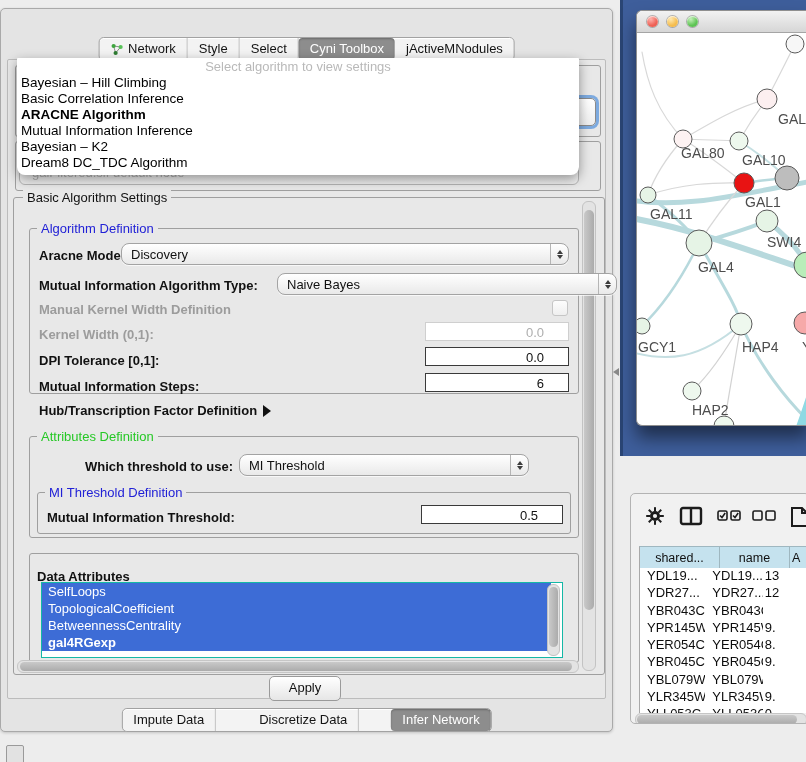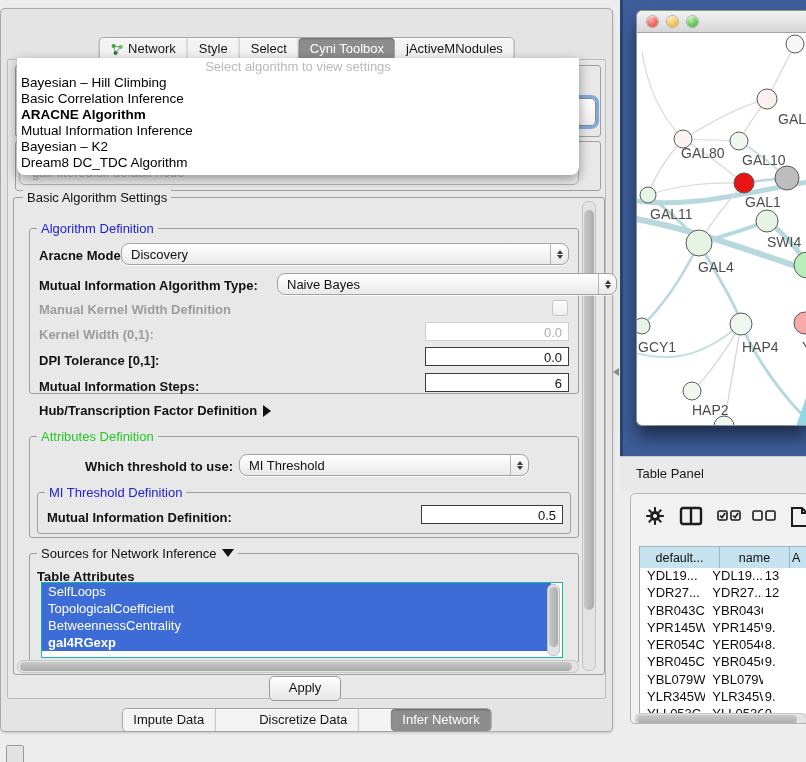--- a/index.html
+++ b/index.html
@@ -29,21 +29,21 @@
 
   .groupbox{position:absolute;border:1px solid #9f9f9f;border-radius:3px;}
   .legend{position:absolute;font-size:13px;background:#e8e8e8;padding:0 4px;white-space:nowrap;color:#111;}
   .legend.blue{color:#2121d6;}
   .legend.green{color:#26c826;}
   .lbl{position:absolute;font-size:13px;color:#111;white-space:nowrap;}
   .lbl.b{font-weight:bold}
   .lbl.dis{color:#9c9c9c;font-weight:bold}
 
   .field{position:absolute;background:#fff;border:1px solid #b9b9b9;font-size:13px;color:#111;
-      text-align:right;padding:2px 6px 0 4px;box-sizing:border-box;height:19px;}
+      text-align:right;padding:2px 24px 0 4px;box-sizing:border-box;height:19px;}
   .field.active{border:1.5px solid #3a3a3a;}
   .field.dis{color:#aeaeae;border:1px solid #cfcfcf;}
 
   .combo{position:absolute;height:22px;background:linear-gradient(#ffffff,#e9e9e9);
       border:1px solid #a3a3a3;border-radius:8px;font-size:13px;color:#111;
       display:flex;align-items:center;padding-left:9px;box-sizing:border-box;box-shadow:0 1px 0 rgba(255,255,255,.7);}
   .combo .arrows{position:absolute;right:0;top:0;bottom:0;width:17px;border-left:1px solid #b5b5b5;
       display:flex;flex-direction:column;align-items:center;justify-content:center;gap:1px;}
   .arr-up{width:0;height:0;border-left:3.5px solid transparent;border-right:3.5px solid transparent;border-bottom:4.5px solid #3c3c3c;}
   .arr-dn{width:0;height:0;border-left:3.5px solid transparent;border-right:3.5px solid transparent;border-top:4.5px solid #3c3c3c;}
@@ -211,28 +211,25 @@
     <div class="combo" style="left:238px;top:445px;width:290px;">
       <span>MI Threshold</span>
       <span class="arrows">
           <span class="arr-up"></span>
           <span class="arr-dn"></span>
         </span>
     </div>
 
     <div class="groupbox" style="left:36px;top:483px;width:532px;height:40px;"></div>
     <span class="legend blue" style="left:44px;top:476px;">MI Threshold Definition</span>
-    <span class="lbl b" style="left:46px;top:501px;">Mutual Information Definition:</span>
+    <span class="lbl b" style="left:46px;top:501px;">Mutual Information Threshold:</span>
     <div class="field active" style="left:420px;top:496px;width:142px;">0.5</div>
 
     <div class="groupbox" style="left:28px;top:544px;width:548px;height:108px;"></div>
-    <span class="legend" style="left:36px;top:537px;">
-      <span>Sources for Network Inference</span><span class="downarrow"></span>
-    </span>
-    <span class="lbl b" style="left:36px;top:560px;">Table Attributes</span>
+    <span class="lbl b" style="left:36px;top:560px;">Data Attributes</span>
 
     <div class="attr-list" style="left:40px;top:573px;width:520px;height:74px;" id="attr-list">
         <div class="attr-row" style="background: rgb(61, 108, 214);">SelfLoops</div>
         <div class="attr-row" style="background: rgb(61, 108, 214);">TopologicalCoefficient</div>
         <div class="attr-row" style="background: rgb(61, 108, 214);">BetweennessCentrality</div>
         <div class="attr-row" style="background: rgb(61, 108, 214); font-weight: bold;">gal4RGexp</div>
       </div>
     <div class="sbv" style="left:546px;top:575px;width:11px;height:70px;">
       <div class="th" style="top:2px;height:60px;"></div>
     </div>
@@ -312,23 +309,20 @@
           <text x="61" y="240" font-size="14" fill="#4d4d4d">GAL4</text>
           <text x="130" y="215" font-size="14" fill="#4d4d4d">SWI4</text>
           <text x="1" y="320" font-size="14" fill="#4d4d4d">GCY1</text>
           <text x="105" y="320" font-size="14" fill="#4d4d4d">HAP4</text>
           <text x="165" y="320" font-size="14" fill="#4d4d4d">Y</text>
           <text x="55" y="383" font-size="14" fill="#4d4d4d">HAP2</text>
         </svg>
     </div>
   </div>
 
-  <div class="tp-bar">
-    <span class="t">Table Panel</span>
-  </div>
 
   <div class="tblwrap">
 
     <svg class="tico" style="left:14px;" width="20" height="20" viewBox="0 0 20 20">
       <g fill="#1c1c1c">
         <circle cx="10" cy="10" r="5"></circle>
         <rect x="9" y="1.2" width="2" height="4"></rect>
         <rect x="9" y="1.2" width="2" height="4" transform="rotate(45 10 10)"></rect>
         <rect x="9" y="1.2" width="2" height="4" transform="rotate(90 10 10)"></rect>
         <rect x="9" y="1.2" width="2" height="4" transform="rotate(135 10 10)"></rect>
@@ -352,21 +346,21 @@
     <svg class="tico" style="left:121px;top:16px;" width="24" height="12" viewBox="0 0 24 12">
       <rect x="1" y="1" width="9" height="9" rx="1.5" fill="none" stroke="#1c1c1c" stroke-width="1.6"></rect>
       <rect x="14" y="1" width="9" height="9" rx="1.5" fill="none" stroke="#1c1c1c" stroke-width="1.6"></rect>
     </svg>
     <svg class="tico" style="left:158px;" width="22" height="22" viewBox="0 0 22 22">
       <path d="M3,2 L13,2 L18,7 L18,20 L3,20 Z" fill="none" stroke="#1c1c1c" stroke-width="2"></path>
       <path d="M13,2 L13,7 L18,7" fill="none" stroke="#1c1c1c" stroke-width="2"></path>
     </svg>
 
     <div class="tbl-head" id="tbl-head">
-        <div class="hcell" style="width: 80px; background: rgb(197, 226, 238);">default...</div>
+        <div class="hcell" style="width: 80px; background: rgb(197, 226, 238);">shared...</div>
         <div class="hcell" style="width: 70px; background: rgb(197, 226, 238);">name</div>
         <div class="hcell" style="width: 60px; background: rgb(197, 226, 238); text-align: left; padding-left: 2px;">A</div>
       </div>
     <div class="tbl-body" id="tbl-body">
         <div class="trow">
           <div class="tcell" style="width: 80px; padding-left: 7px; box-sizing: border-box;">YDL19...</div>
           <div class="tcell" style="width: 70px; padding-left: 7px; box-sizing: border-box;">YDL19...</div>
           <div class="tcell" style="width: 60px; padding-left: 2px; box-sizing: border-box;">13</div>
         </div>
         <div class="trow">

